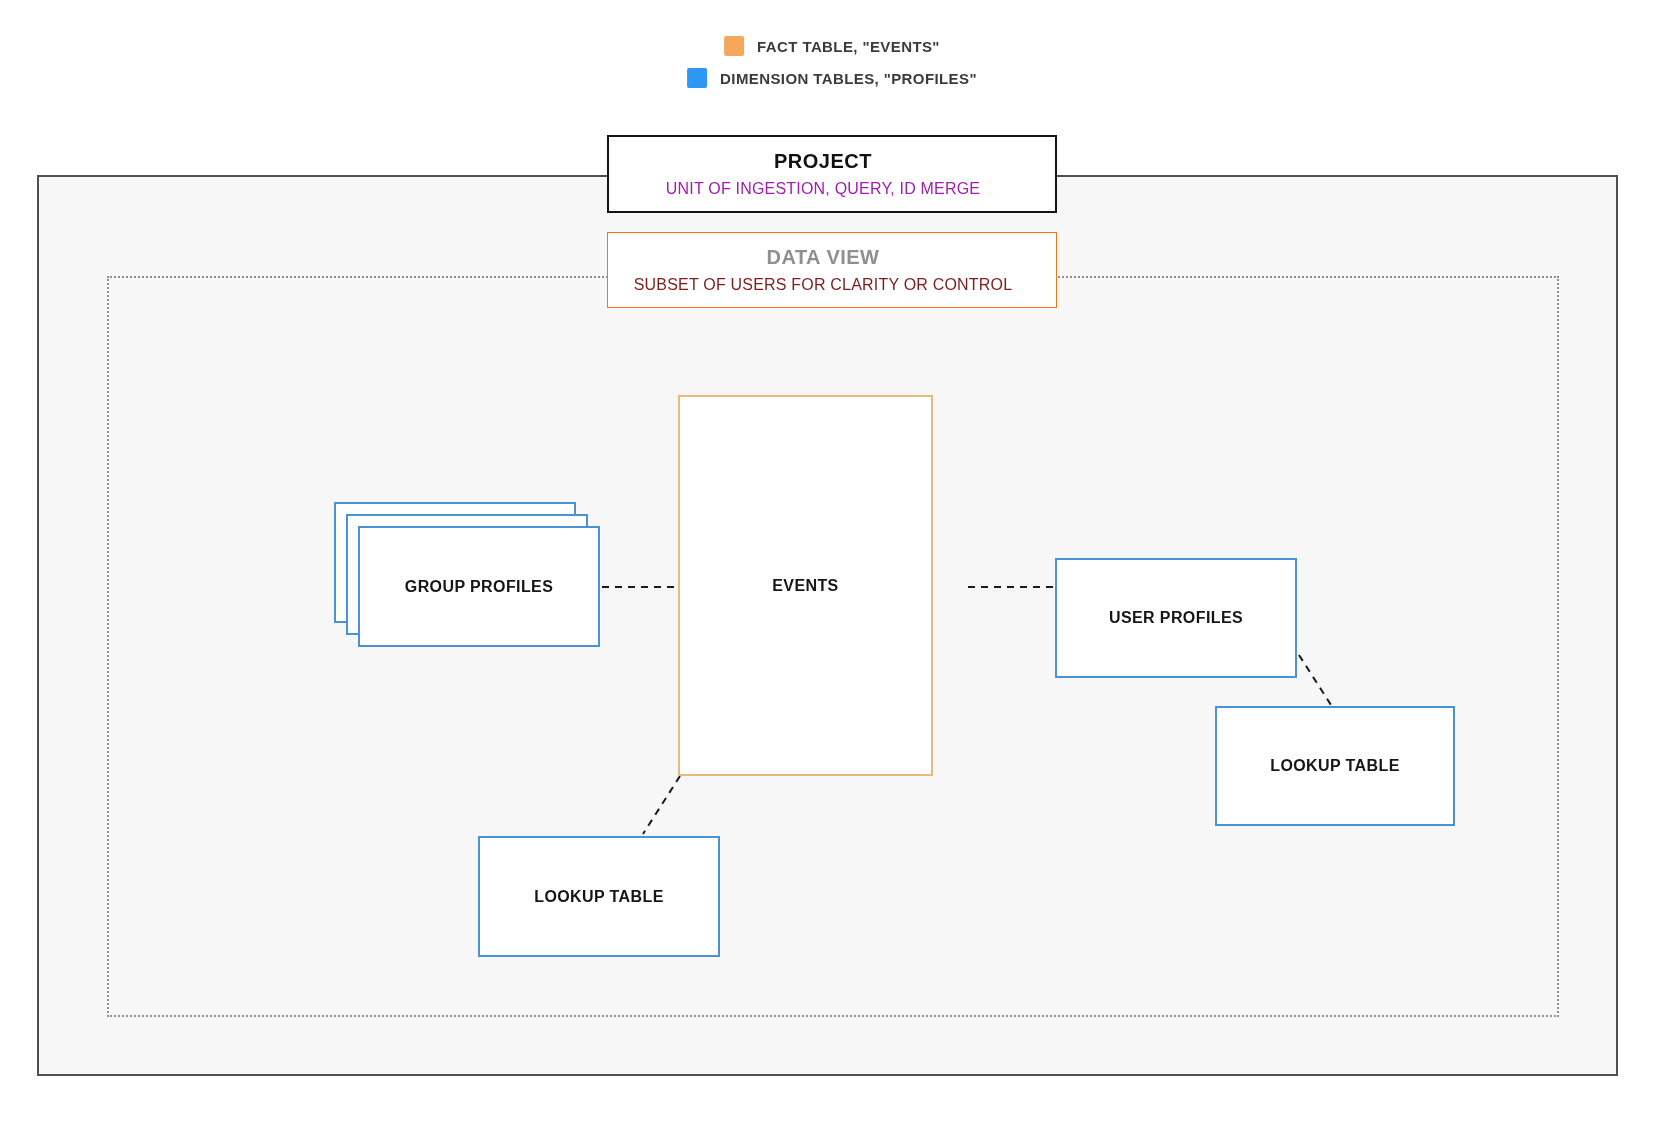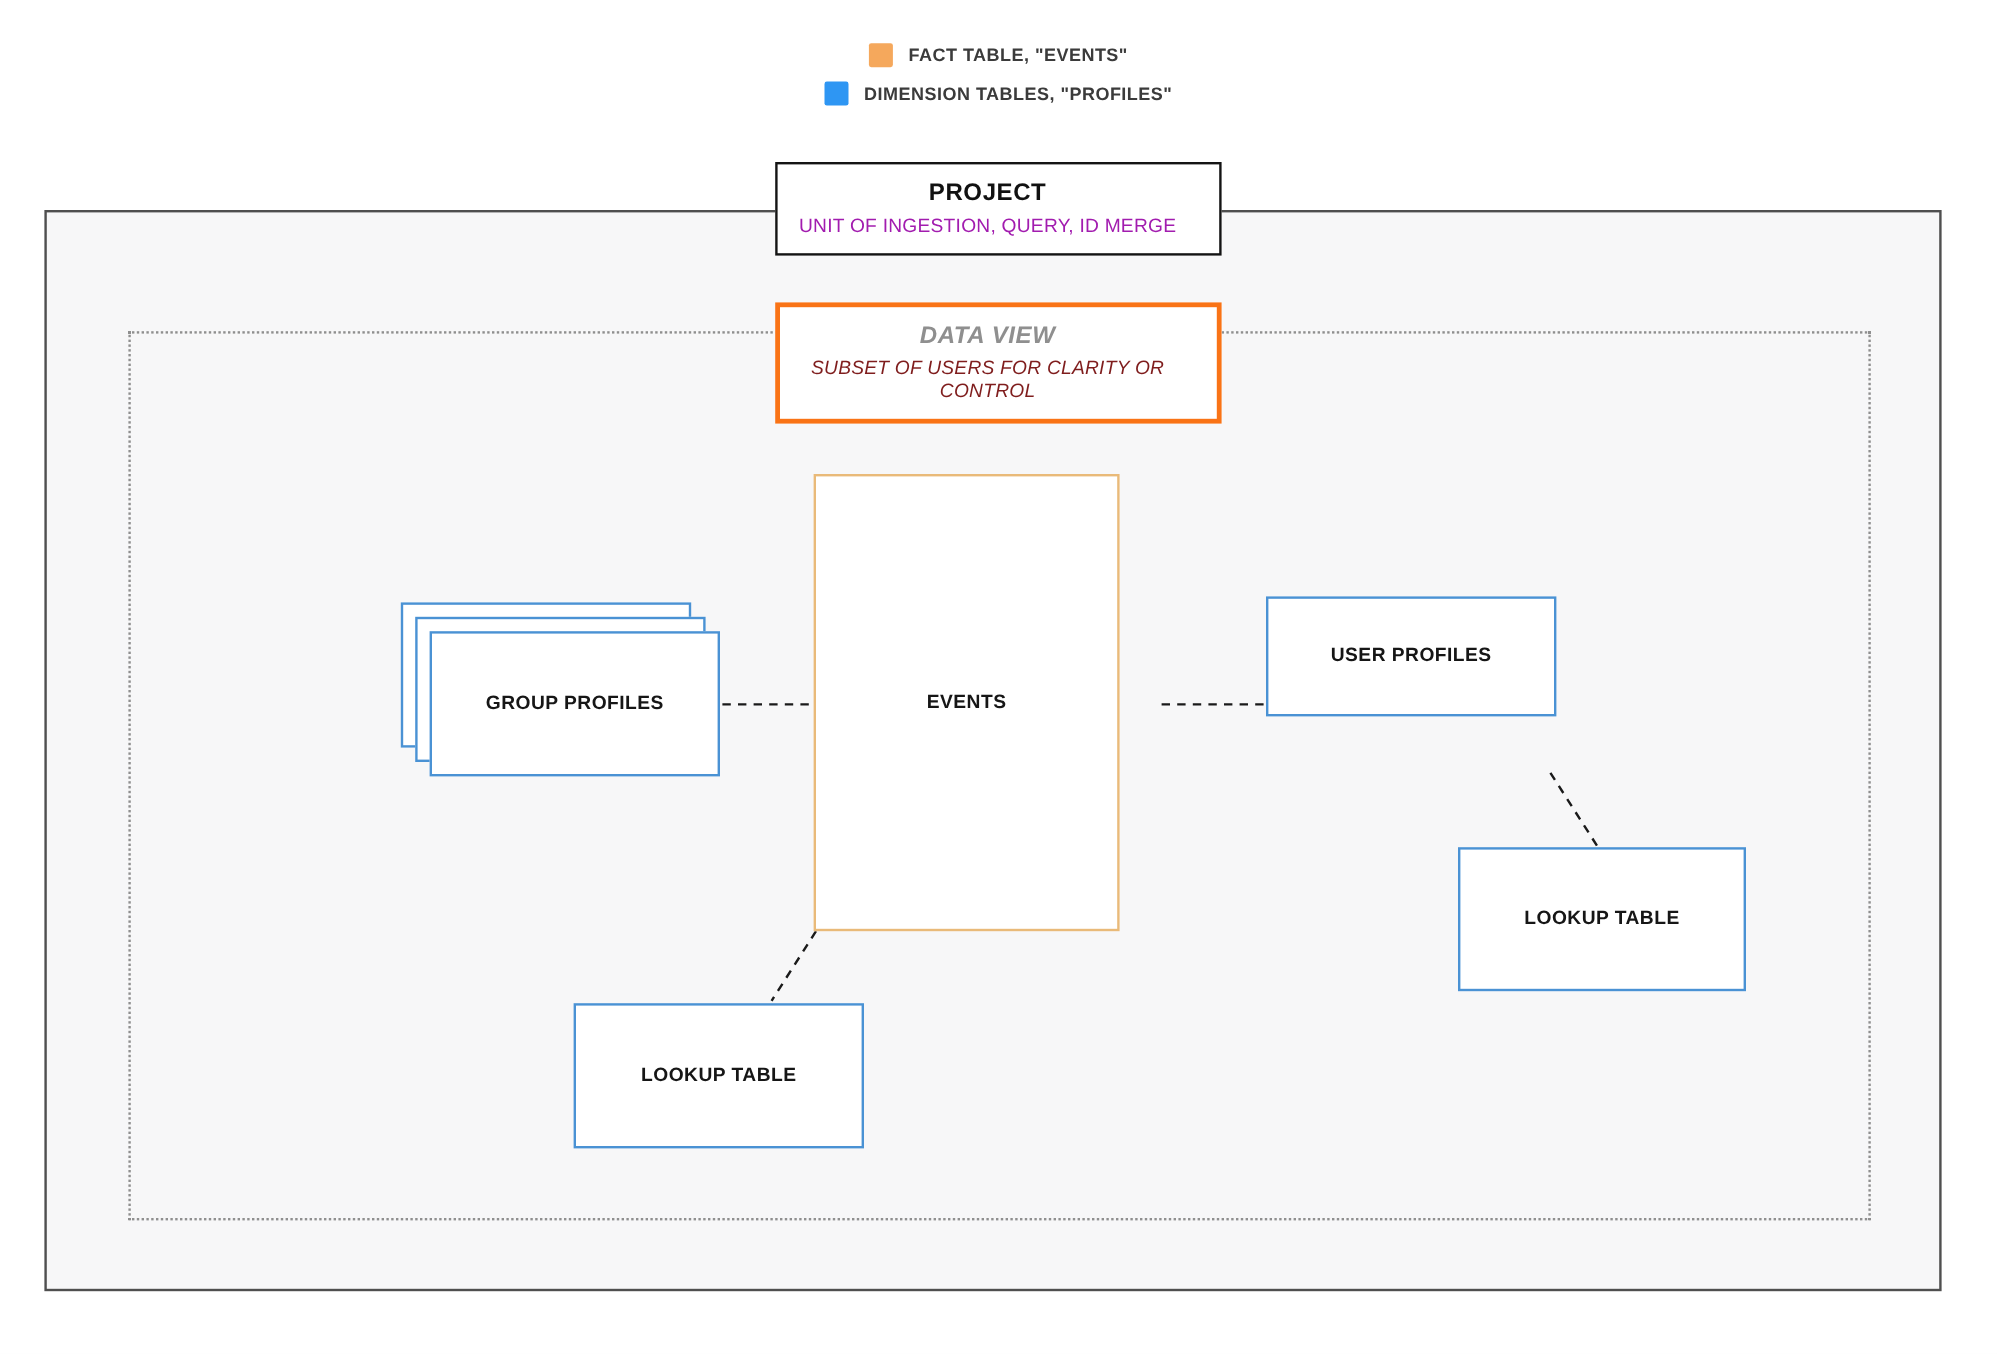--- a/index.html
+++ b/index.html
@@ -64,35 +64,34 @@
     border: 2px dotted #8f8f8f;
     box-sizing: border-box;
     z-index: 1;
   }
 
   
   .header-box {
     position: absolute;
     left: 50%;
     transform: translateX(-50%);
-    width: 372px;
+    width: 450px;
     box-sizing: border-box;
     background: #ffffff;
     text-align: center;
     z-index: 6;
     padding: 12px 28px 13px 10px;
   }
   .project-box {
     top: 135px;
     border: 2px solid #141414;
   }
   .dataview-box {
-    top: 252px;
-    border: 4px solid #f97316;
-    font-style: italic;
+    top: 232px;
+    border: 1px solid #f97316;
   }
   .header-title {
     font-size: 20px;
     font-weight: bold;
     letter-spacing: 0.5px;
     color: #111111;
     line-height: 1.2;
   }
   .header-subtitle {
     font-size: 16px;
@@ -142,21 +141,21 @@
     height: 381px;
     border: 2px solid #e9ba79;
   }
   .dim-node {
     border: 2px solid #4a92d4;
     border-radius: 0;
   }
   .stack-back-1 { left: 334px; top: 502px; width: 242px; height: 121px; z-index: 2; }
   .stack-back-2 { left: 346px; top: 514px; width: 242px; height: 121px; z-index: 3; }
   .group-profiles { left: 358px; top: 526px; width: 242px; height: 121px; z-index: 4; }
-  .user-profiles  { left: 1055px; top: 497px; width: 242px; height: 100px; }
+  .user-profiles  { left: 1055px; top: 558px; width: 242px; height: 120px; }
   .lookup-right   { left: 1215px; top: 706px; width: 240px; height: 120px; }
   .lookup-bottom  { left: 478px;  top: 836px; width: 242px; height: 121px; }
 </style>
 </head>
 <body>
 
 <div class="canvas">
 
   <div class="legend">
     <div class="legend-row">

